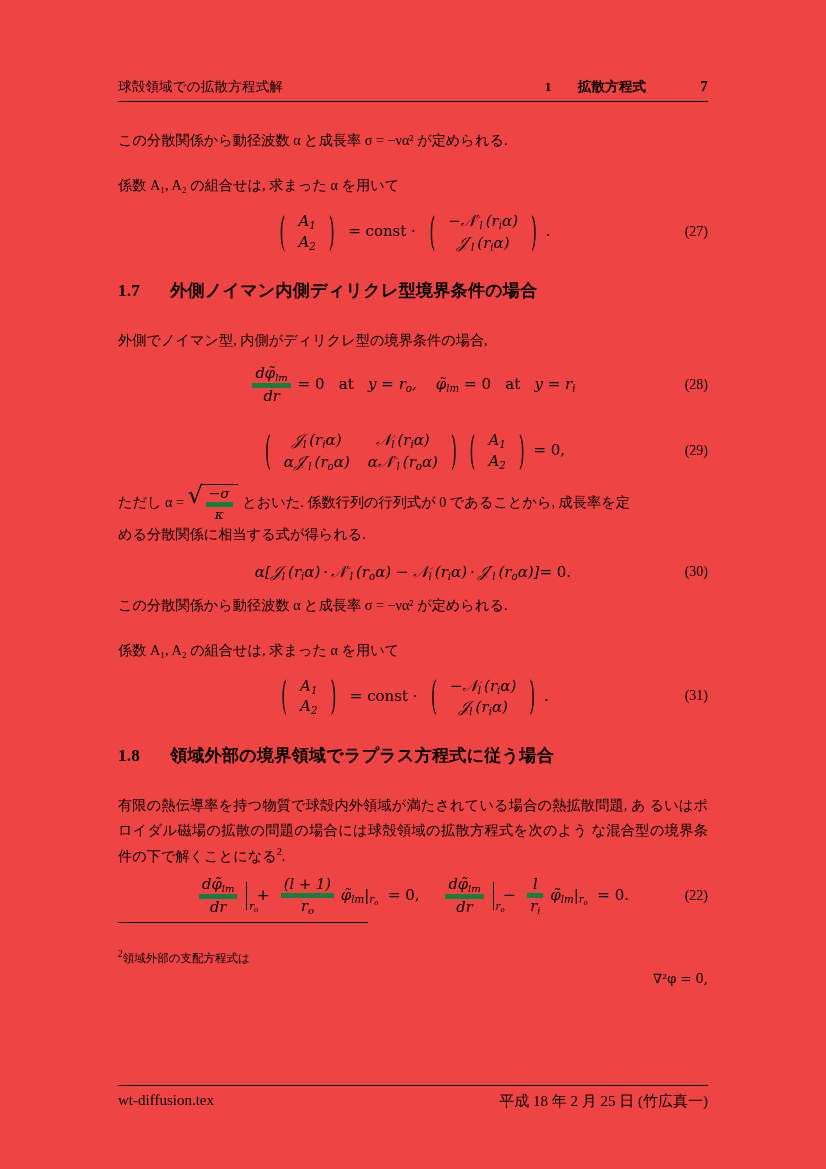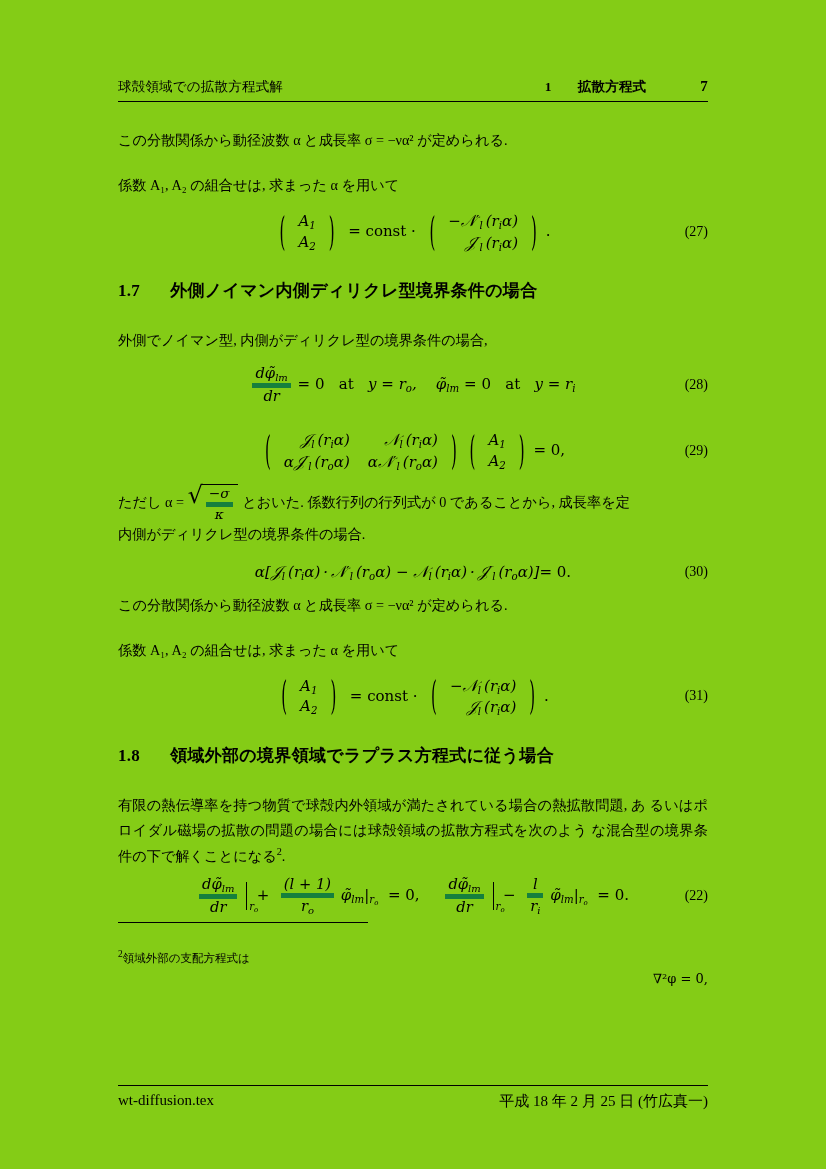--- a/index.html
+++ b/index.html
@@ -12,21 +12,21 @@
     height: 1169px;
     position: relative;
     font-family: "Liberation Serif", serif;
     color: #000000;
   }
   .page {
     position: absolute;
     left: 0; top: 0;
     width: 826px;
     height: 1169px;
-    background: #84cc16;
+    background: #ef4444;
     overflow: hidden;
   }
   .content {
     position: absolute;
     left: 118px;
     top: 78px;
     width: 590px;
   }
   
   .runhead {
@@ -142,21 +142,21 @@
     transform: scaleY(2.6);
     margin: 0 4px;
   }
   .mat {
     display: inline-table;
     border-collapse: collapse;
     vertical-align: middle;
   }
   .mat td {
     padding: 1px 9px;
-    text-align: right;
+    text-align: center;
     white-space: nowrap;
   }
 
   
   .evalbar {
     display: inline-block;
     vertical-align: middle;
     position: relative;
     font-style: normal;
     margin-left: 2px;
@@ -360,21 +360,21 @@
       <span class="math" style="font-size:14px;">
         <span class="sqrt">
           <span class="radical">√</span>
           <span class="radicand">
             <span class="frac"><span class="num">−σ</span><span class="den">κ</span></span>
           </span>
         </span>
       </span>
       <span>とおいた. 係数行列の行列式が 0 であることから, 成長率を定</span>
     </p>
-    <p class="body">内側がディリクレ型の境界条件の場合.</p>
+    <p class="body">める分散関係に相当する式が得られる.</p>
 
     <div class="gap-sm"></div>
 
     <div class="eqrow">
       <span class="math">
         α[<span class="cal">𝒥</span><span class="sub">l</span> (r<span class="sub">i</span>α) · <span class="cal">𝒩</span><span class="mathup">′</span><span class="sub">l</span> (r<span class="sub">o</span>α) −
         <span class="cal">𝒩</span><span class="sub">l</span> (r<span class="sub">i</span>α) · <span class="cal">𝒥</span><span class="mathup">′</span><span class="sub">l</span> (r<span class="sub">o</span>α)]<span style="font-style:normal;">= 0.</span>
       </span>
       <span class="eqno">(30)</span>
     </div>

